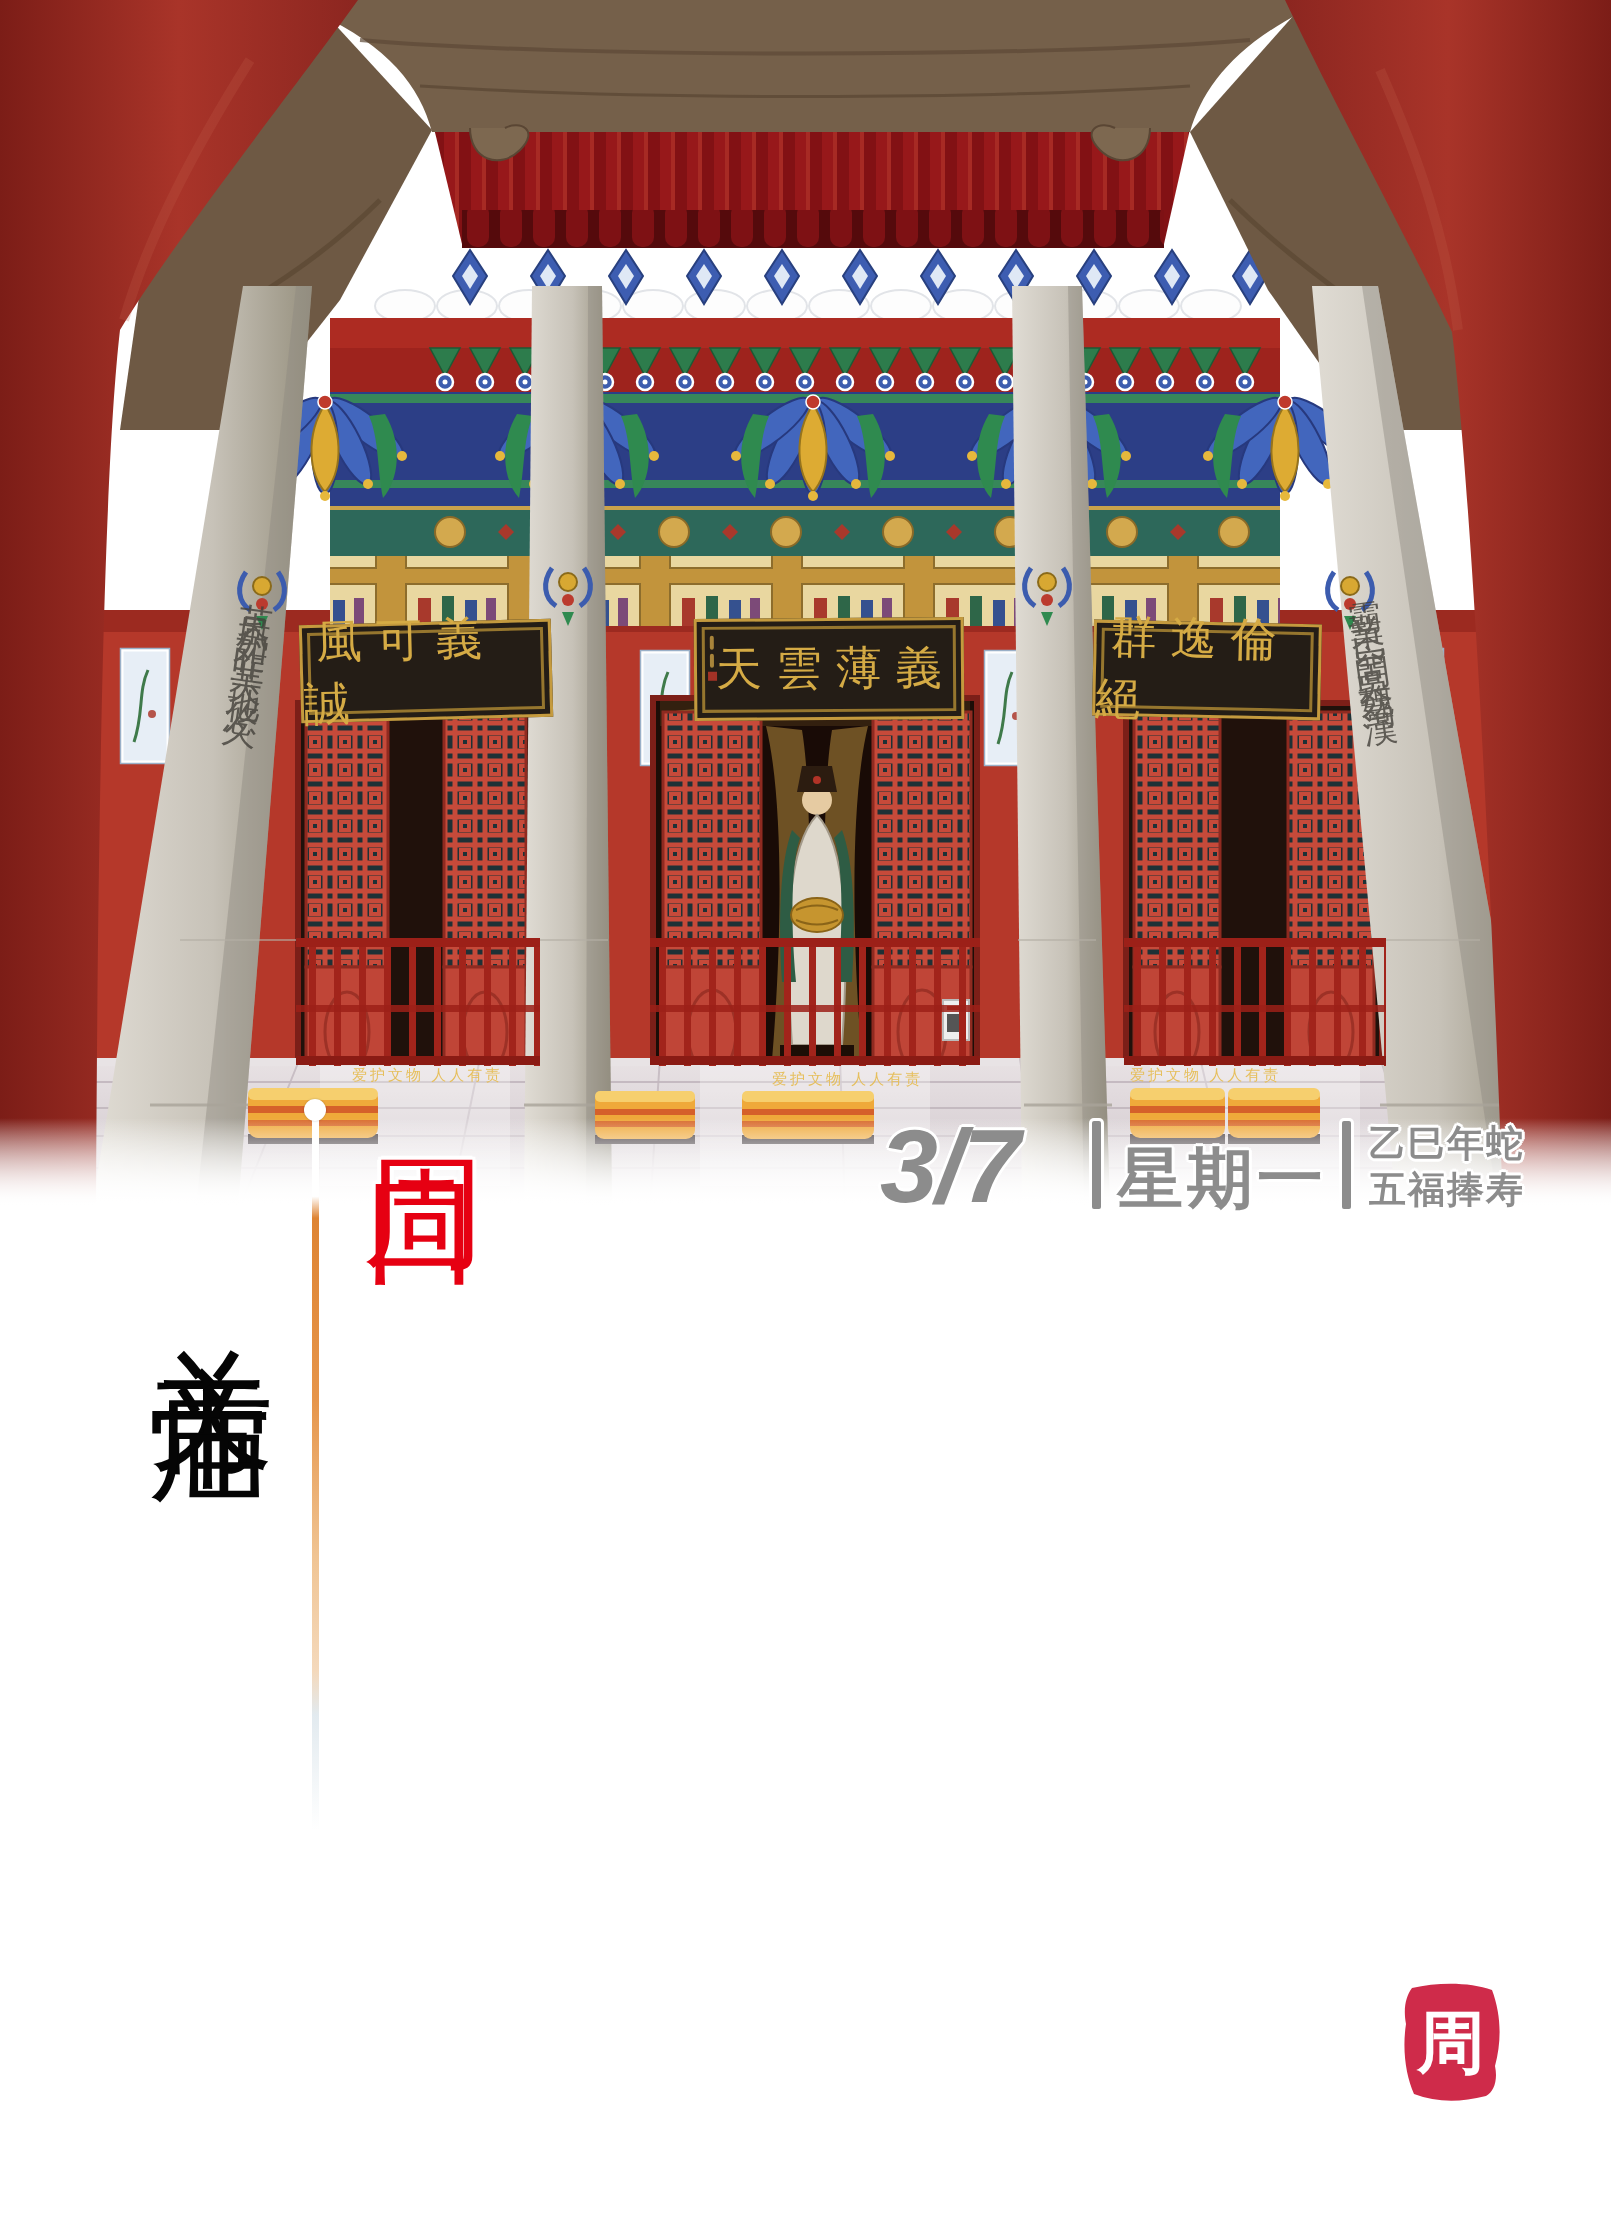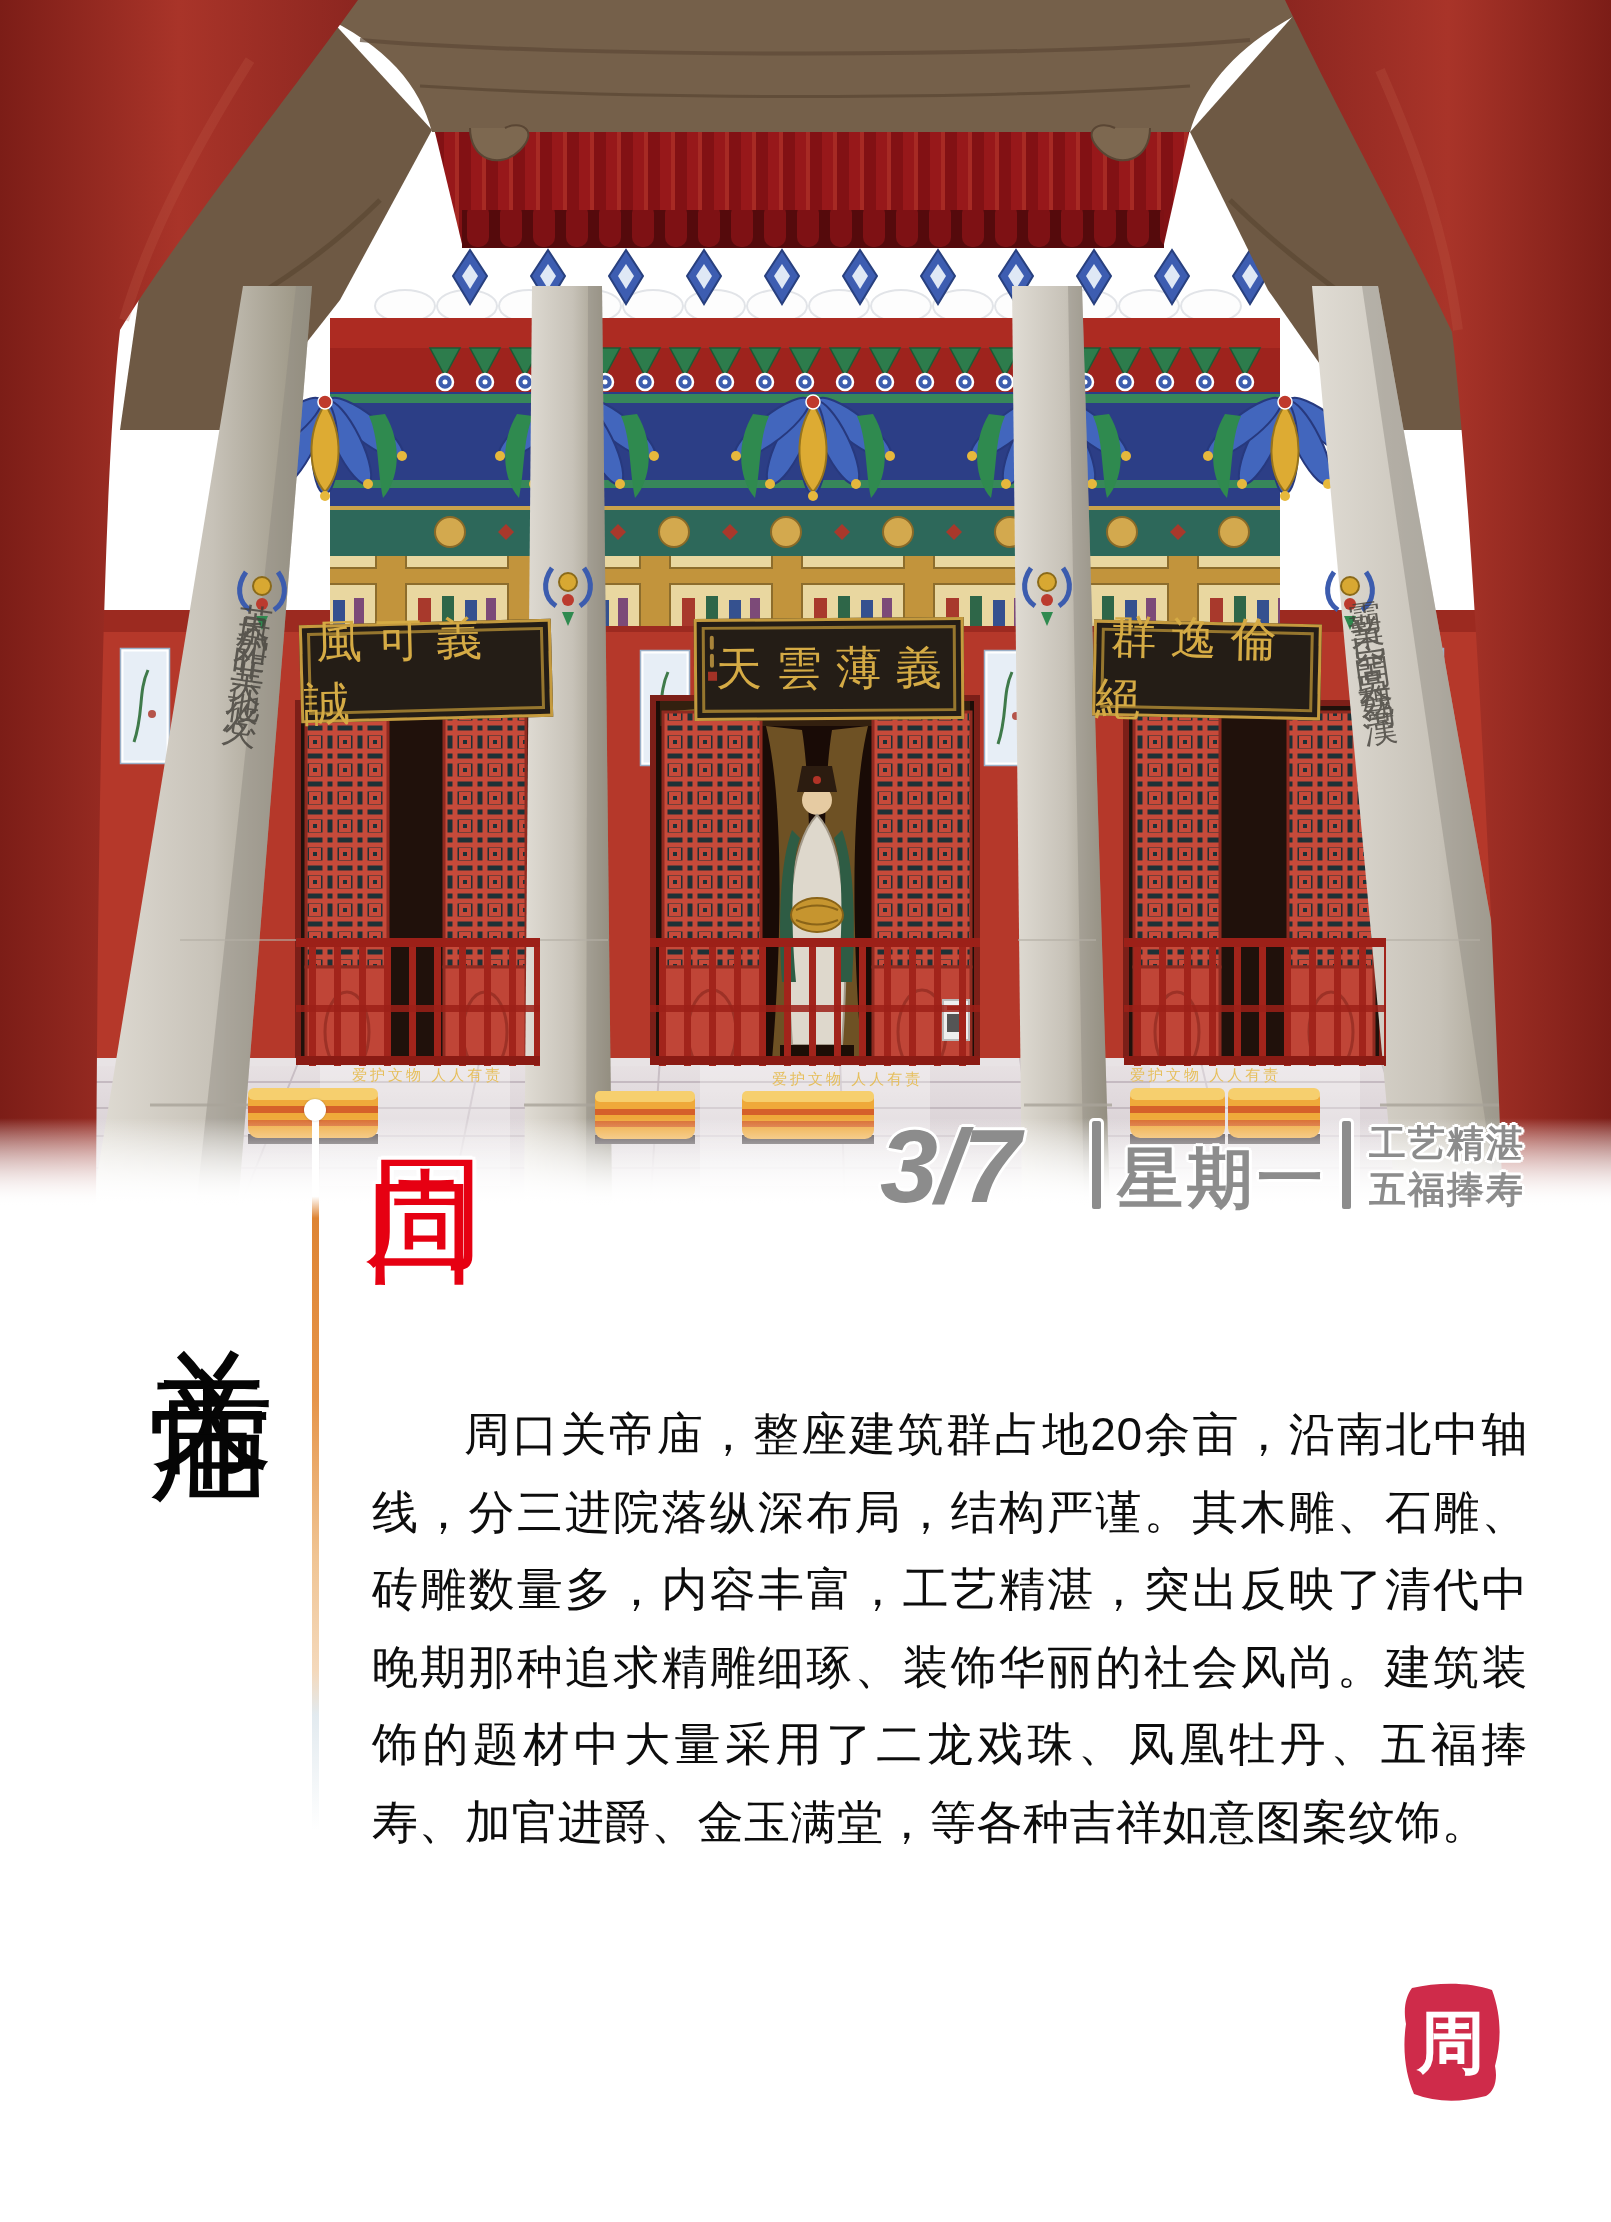--- a/index.html
+++ b/index.html
@@ -440,28 +440,27 @@
   <div class="axis-dot"></div>
 
   <div class="loc-vertical outline-w4">周口</div>
 
   <div class="date-block">
     <div class="date-day outline-w3">3/7</div>
     <div class="date-bar bar-1"></div>
     <div class="date-weekday outline-w3">星期一</div>
     <div class="date-bar bar-2"></div>
     <div class="date-lunar outline-w3">
-      <div>工艺精湛</div>
+      <div>乙巳年蛇</div>
       <div>五福捧寿</div>
     </div>
   </div>
 
   <div class="title-vertical">关帝庙</div>
 
-  <div class="article">周口关帝庙，整座建筑群占地20余亩，沿南北中轴线，分三进院落纵深布局，结构严谨。其木雕、石雕、砖雕数量多，内容丰富，工艺精湛，突出反映了清代中晚期那种追求精雕细琢、装饰华丽的社会风尚。建筑装饰的题材中大量采用了二龙戏珠、凤凰牡丹、五福捧寿、加官进爵、金玉满堂，等各种吉祥如意图案纹饰。</div>
 
   <div class="seal">
     <svg width="106" height="122" viewBox="0 0 106 122">
       <path d="M14,8 C40,2 72,2 94,10 C103,34 104,60 97,86 C100,100 96,112 88,116 C60,123 38,122 16,114 C8,96 4,70 8,44 C5,28 8,16 14,8 Z" fill="#cf2b4a"></path>
       <text x="53" y="86" text-anchor="middle" fill="#ffffff" font-family="'Liberation Serif','DejaVu Serif',serif" font-size="68" font-weight="bold">周</text>
     </svg>
   </div>
 
 </div>
 

